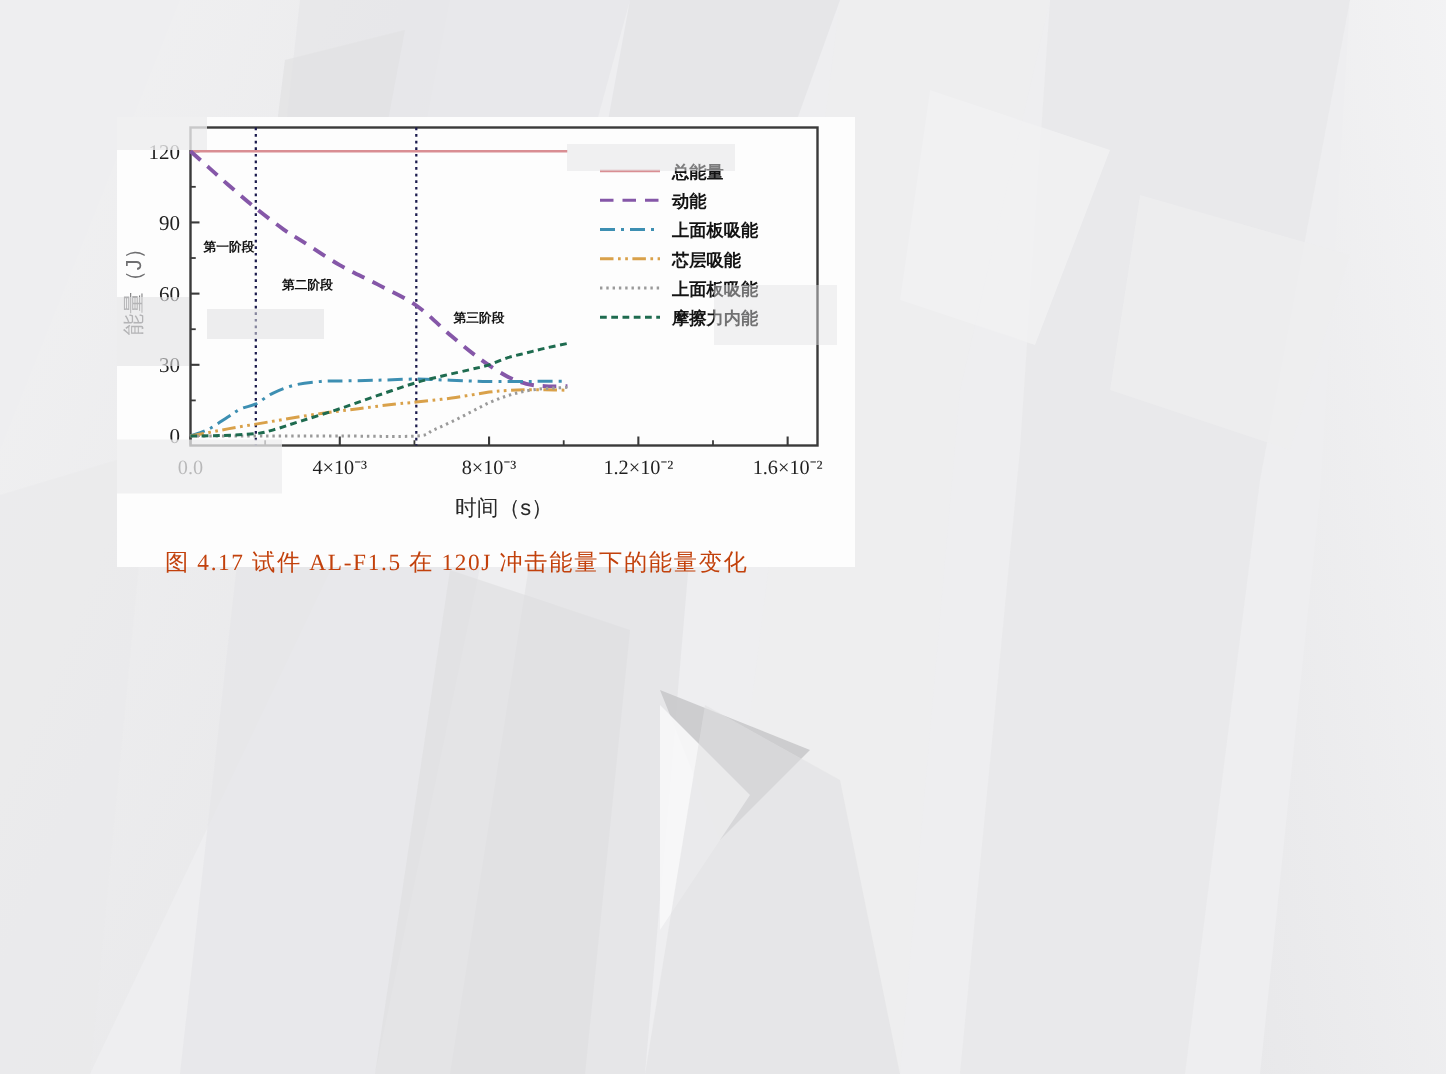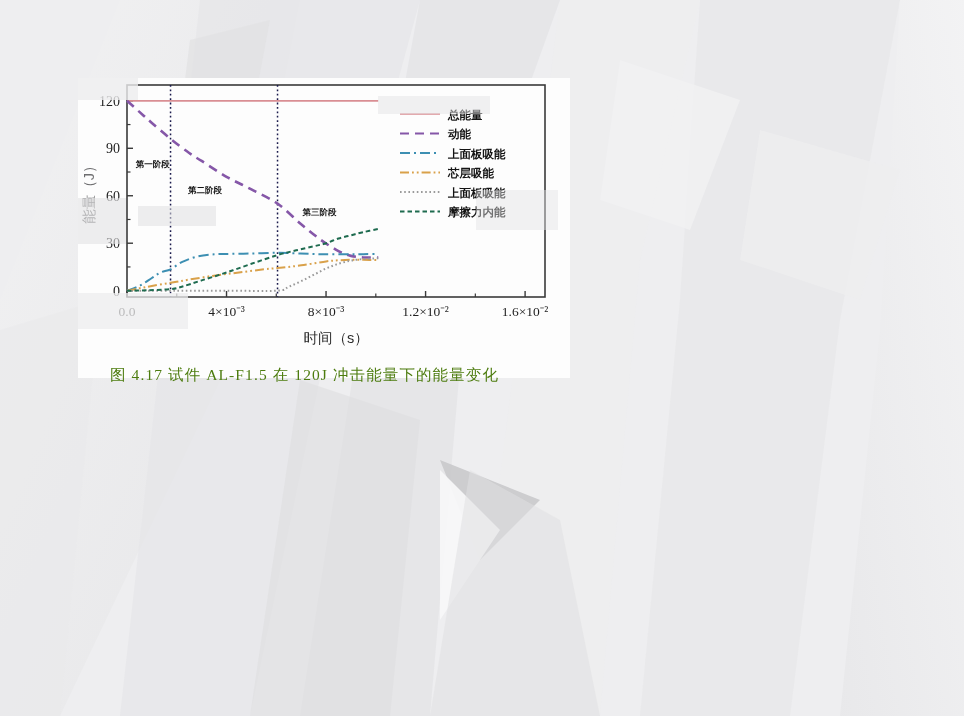--- a/index.html
+++ b/index.html
@@ -18,21 +18,21 @@
     position:absolute;left:78px;top:78px;width:492px;height:300px;
     background:#fdfdfd;z-index:2;
   }
   #figure-inner{position:absolute;inset:0;}
   #plot-svg{position:absolute;left:0;top:0;}
 
   
   #caption{
     position:absolute;left:110px;top:365px;z-index:3;
     font-family:"Liberation Serif", serif;
-    font-size:15.5px;color:#4d7c0f;letter-spacing:1.1px;
+    font-size:15.5px;color:#c2410c;letter-spacing:1.1px;
     white-space:nowrap;
   }
   
   .haze{position:absolute;background:rgba(222,222,224,0.55);z-index:3;pointer-events:none;}
 </style>
 </head>
 <body>
 
 <div id="slide-bg">
   <svg viewBox="0 0 964 716" xmlns="http://www.w3.org/2000/svg">

